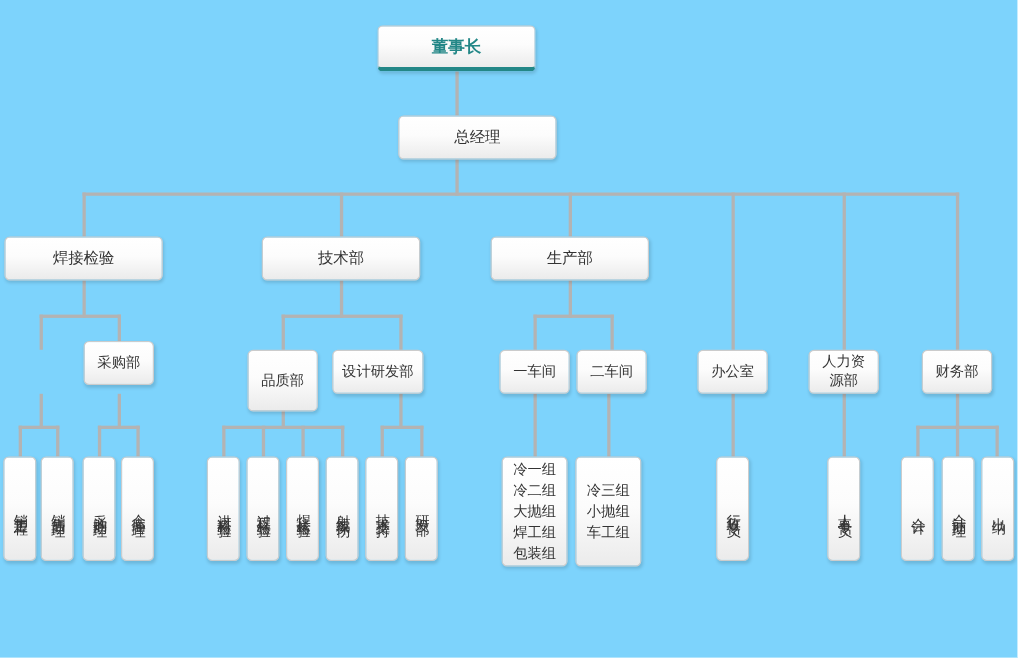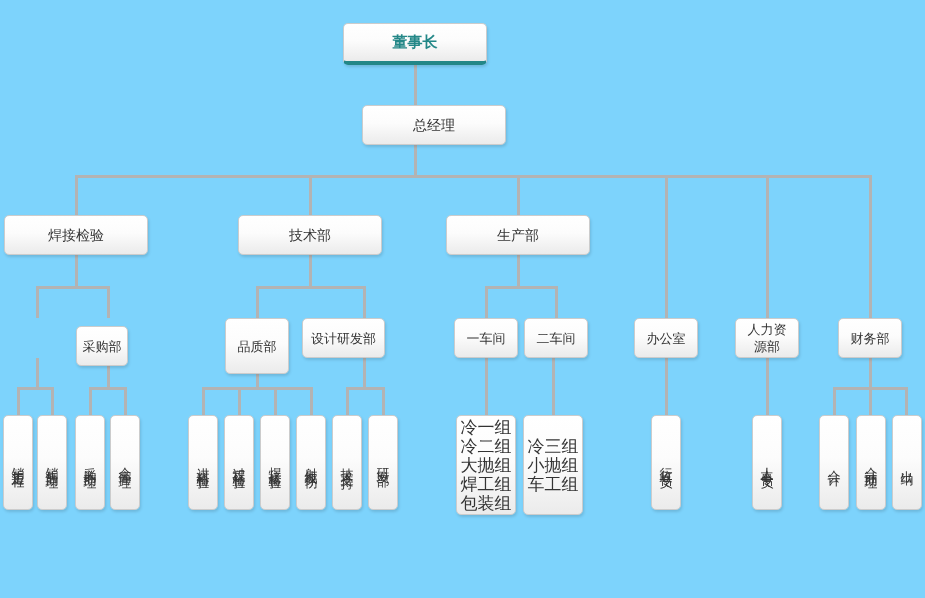--- a/index.html
+++ b/index.html
@@ -38,21 +38,21 @@
     font-weight: bold;
     font-size: 15px;
   }
   .node--small { font-size: 13px; }
   .node--vtext .lbl {
     writing-mode: vertical-rl;
     text-orientation: upright;
     letter-spacing: 3px;
     line-height: 1;
   }
-  .node--multi { font-size: 17px; }
+  .node--multi { font-size: 13px; }
   .node--multi .lbl { line-height: 19px; }
 </style>
 </head>
 <body>
 
 <div class="canvas">
 
   <i class="line" style="left:414px;top:65px;width:3px;height:40px"></i>
   <i class="line" style="left:414px;top:145px;width:3px;height:33px"></i>
   <i class="line" style="left:75px;top:175px;width:797px;height:3px"></i>
@@ -121,21 +121,21 @@
   <div class="node" style="left:4px;top:215px;width:144px;height:40px">
     <span class="lbl">焊接检验</span>
   </div>
   <div class="node" style="left:238px;top:215px;width:144px;height:40px">
     <span class="lbl">技术部</span>
   </div>
   <div class="node" style="left:446px;top:215px;width:144px;height:40px">
     <span class="lbl">生产部</span>
   </div>
 
-  <div class="node node--small" style="left:76px;top:326px;width:52px;height:40px">
+  <div class="node node--small" style="left:76px;top:310px;width:64px;height:40px">
     <span class="lbl">采购部</span>
   </div>
   <div class="node node--small" style="left:225px;top:318px;width:64px;height:56px">
     <span class="lbl">品质部</span>
   </div>
   <div class="node node--small" style="left:302px;top:318px;width:83px;height:40px">
     <span class="lbl">设计研发部</span>
   </div>
   <div class="node node--small" style="left:454px;top:318px;width:64px;height:40px">
     <span class="lbl">一车间</span>

